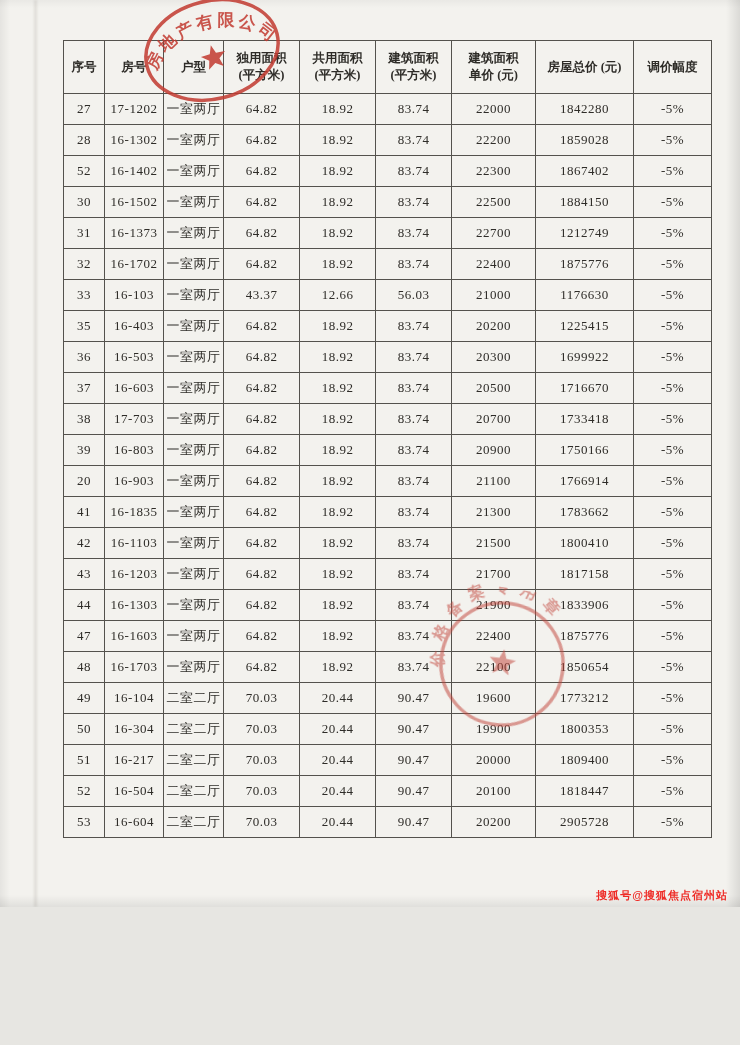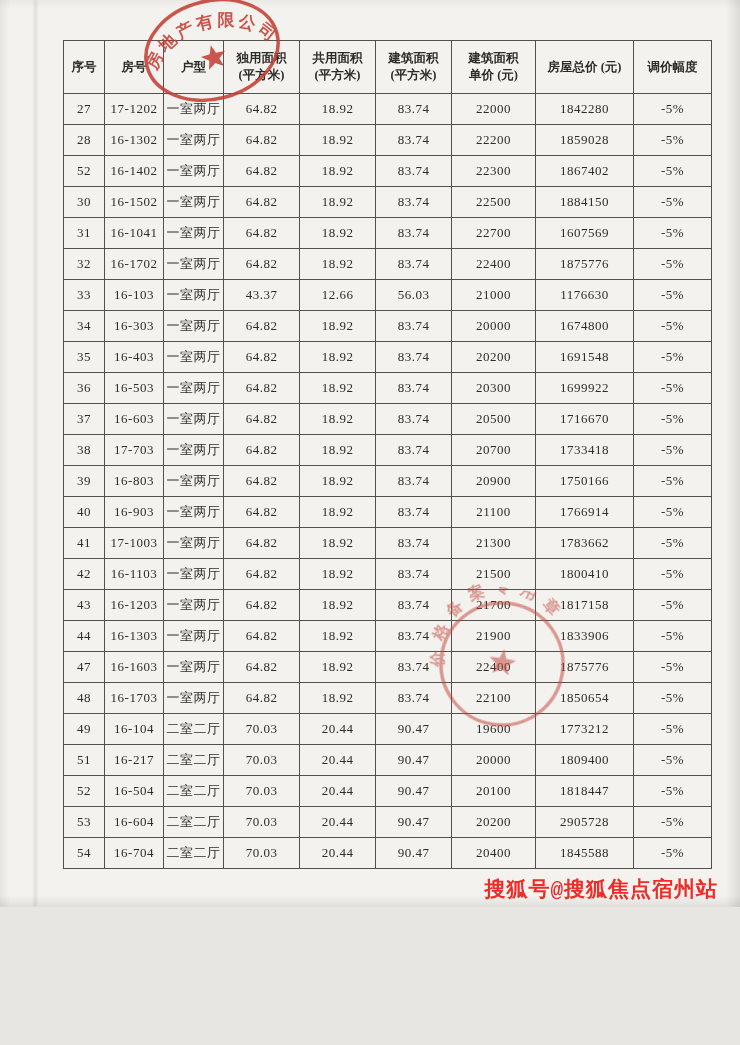--- a/index.html
+++ b/index.html
@@ -59,25 +59,25 @@
   col.c-dj{width:84px}
   col.c-zj{width:98px}
   col.c-tj{width:78px}
   .footer{
     position:absolute;left:0;top:988px;width:740px;
     text-align:left;
     font-size:14px;color:#2e2c28;
     letter-spacing:2px;
   }
   .watermark{
-    position:absolute;right:22px;bottom:4px;
+    position:absolute;right:12px;bottom:4px;
     color:#ee2b26;
-    font-family:Liberation Mono, monospace;
+    font-family:Liberation Sans, sans-serif;
     font-weight:bold;
-    font-size:21px;
+    font-size:11px;
     letter-spacing:1px;
   }
   .seal{position:absolute;pointer-events:none;}
   .seal-top{
     left:136px;top:-6px;width:152px;height:112px;
     color:#c23a30;
     transform:rotate(-14deg);
     opacity:0.85;
   }
   .seal-mid{
@@ -163,27 +163,27 @@
           <td>一室两厅</td>
           <td>64.82</td>
           <td>18.92</td>
           <td>83.74</td>
           <td>22500</td>
           <td>1884150</td>
           <td>-5%</td>
         </tr>
         <tr>
           <td>31</td>
-          <td>16-1041</td>
+          <td>16-1373</td>
           <td>一室两厅</td>
           <td>64.82</td>
           <td>18.92</td>
           <td>83.74</td>
           <td>22700</td>
-          <td>1607569</td>
+          <td>1212749</td>
           <td>-5%</td>
         </tr>
         <tr>
           <td>32</td>
           <td>16-1702</td>
           <td>一室两厅</td>
           <td>64.82</td>
           <td>18.92</td>
           <td>83.74</td>
           <td>22400</td>
@@ -195,39 +195,28 @@
           <td>16-103</td>
           <td>一室两厅</td>
           <td>43.37</td>
           <td>12.66</td>
           <td>56.03</td>
           <td>21000</td>
           <td>1176630</td>
           <td>-5%</td>
         </tr>
         <tr>
-          <td>34</td>
-          <td>16-303</td>
-          <td>一室两厅</td>
-          <td>64.82</td>
-          <td>18.92</td>
-          <td>83.74</td>
-          <td>20000</td>
-          <td>1674800</td>
-          <td>-5%</td>
-        </tr>
-        <tr>
           <td>35</td>
           <td>16-403</td>
           <td>一室两厅</td>
           <td>64.82</td>
           <td>18.92</td>
           <td>83.74</td>
           <td>20200</td>
-          <td>1691548</td>
+          <td>1225415</td>
           <td>-5%</td>
         </tr>
         <tr>
           <td>36</td>
           <td>16-503</td>
           <td>一室两厅</td>
           <td>64.82</td>
           <td>18.92</td>
           <td>83.74</td>
           <td>20300</td>
@@ -261,33 +250,33 @@
           <td>16-803</td>
           <td>一室两厅</td>
           <td>64.82</td>
           <td>18.92</td>
           <td>83.74</td>
           <td>20900</td>
           <td>1750166</td>
           <td>-5%</td>
         </tr>
         <tr>
-          <td>40</td>
+          <td>20</td>
           <td>16-903</td>
           <td>一室两厅</td>
           <td>64.82</td>
           <td>18.92</td>
           <td>83.74</td>
           <td>21100</td>
           <td>1766914</td>
           <td>-5%</td>
         </tr>
         <tr>
           <td>41</td>
-          <td>17-1003</td>
+          <td>16-1835</td>
           <td>一室两厅</td>
           <td>64.82</td>
           <td>18.92</td>
           <td>83.74</td>
           <td>21300</td>
           <td>1783662</td>
           <td>-5%</td>
         </tr>
         <tr>
           <td>42</td>
@@ -349,20 +338,31 @@
           <td>16-104</td>
           <td>二室二厅</td>
           <td>70.03</td>
           <td>20.44</td>
           <td>90.47</td>
           <td>19600</td>
           <td>1773212</td>
           <td>-5%</td>
         </tr>
         <tr>
+          <td>50</td>
+          <td>16-304</td>
+          <td>二室二厅</td>
+          <td>70.03</td>
+          <td>20.44</td>
+          <td>90.47</td>
+          <td>19900</td>
+          <td>1800353</td>
+          <td>-5%</td>
+        </tr>
+        <tr>
           <td>51</td>
           <td>16-217</td>
           <td>二室二厅</td>
           <td>70.03</td>
           <td>20.44</td>
           <td>90.47</td>
           <td>20000</td>
           <td>1809400</td>
           <td>-5%</td>
         </tr>
@@ -379,31 +379,20 @@
         </tr>
         <tr>
           <td>53</td>
           <td>16-604</td>
           <td>二室二厅</td>
           <td>70.03</td>
           <td>20.44</td>
           <td>90.47</td>
           <td>20200</td>
           <td>2905728</td>
-          <td>-5%</td>
-        </tr>
-        <tr>
-          <td>54</td>
-          <td>16-704</td>
-          <td>二室二厅</td>
-          <td>70.03</td>
-          <td>20.44</td>
-          <td>90.47</td>
-          <td>20400</td>
-          <td>1845588</td>
           <td>-5%</td>
         </tr>
       </tbody>
   </table>
 
   <svg class="seal seal-top" viewBox="0 0 152 112">
     <defs>
       <path id="arcTop" d="M 14 72 A 63 47 0 0 1 138 72" fill="none"></path>
     </defs>
     <ellipse cx="76" cy="56" rx="67" ry="49" fill="none" stroke="currentColor" stroke-width="3.5"></ellipse>

